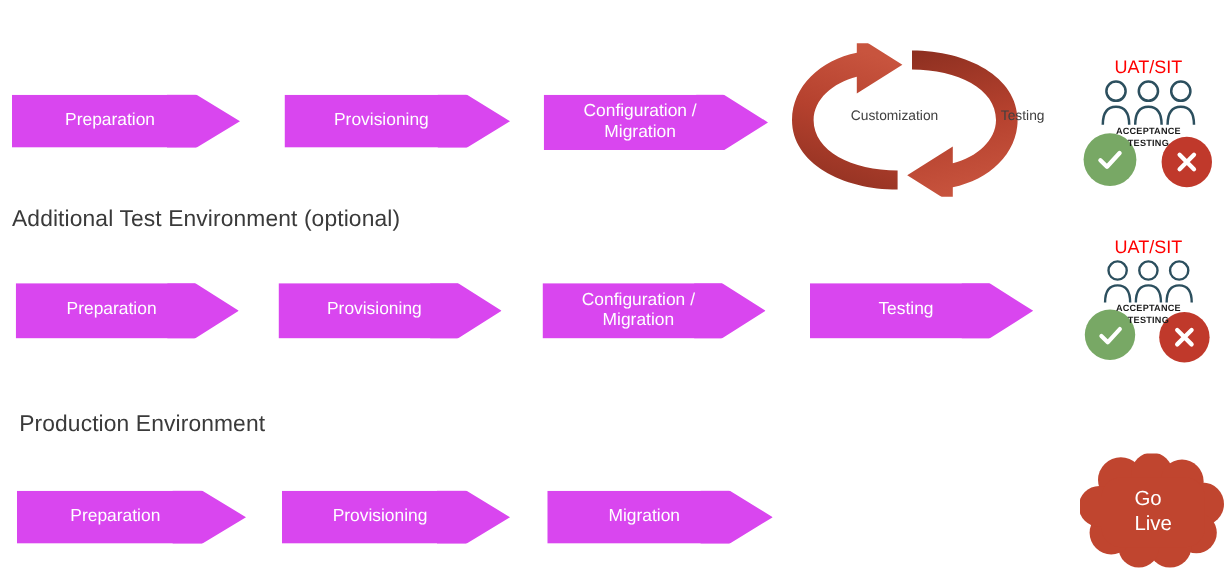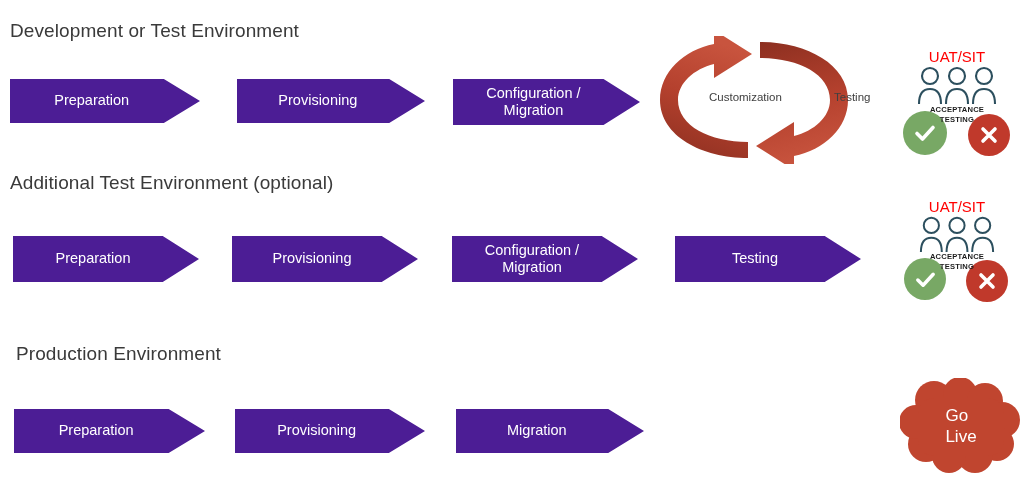--- a/index.html
+++ b/index.html
@@ -25,21 +25,21 @@
   
   .arrow{
     position:absolute;
     display:flex;
     align-items:center;
     justify-content:center;
     color:#ffffff;
     font-size:14.5px;
     line-height:1.18;
     text-align:center;
-    background:#4c1d95;
+    background:#d946ef;
   }
   .arrow .lbl{
     position:relative;
     z-index:2;
     padding-right:14%;
     white-space:pre-line;
   }
 
   
   .cycle{position:absolute;}
@@ -97,21 +97,20 @@
     line-height:1.25;
     white-space:pre-line;
     z-index:3;
   }
 </style>
 </head>
 <body>
 
 <div class="canvas">
 
-  <div class="row-title" style="left:10px;top:20px;">Development or Test Environment</div>
 
   <div class="arrow" style="left:10px;top:79px;width:190px;height:44px;
               clip-path:polygon(0 0,68% 0,68% -34%,100% 50%,68% 134%,68% 100%,0 100%);">
     <span class="lbl">Preparation</span>
   </div>
 
   <div class="arrow" style="left:237px;top:79px;width:188px;height:44px;
               clip-path:polygon(0 0,68% 0,68% -34%,100% 50%,68% 134%,68% 100%,0 100%);">
     <span class="lbl">Provisioning</span>
   </div>

